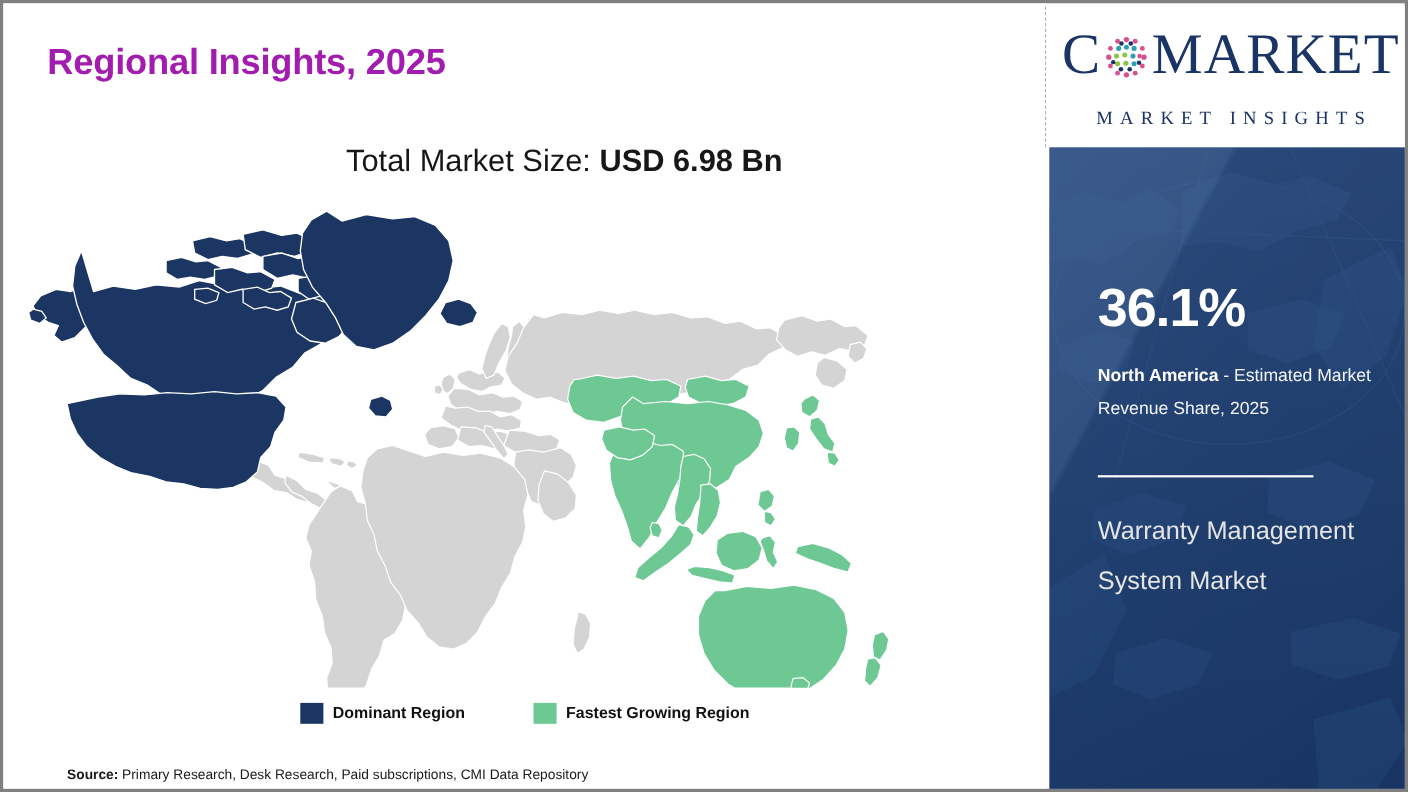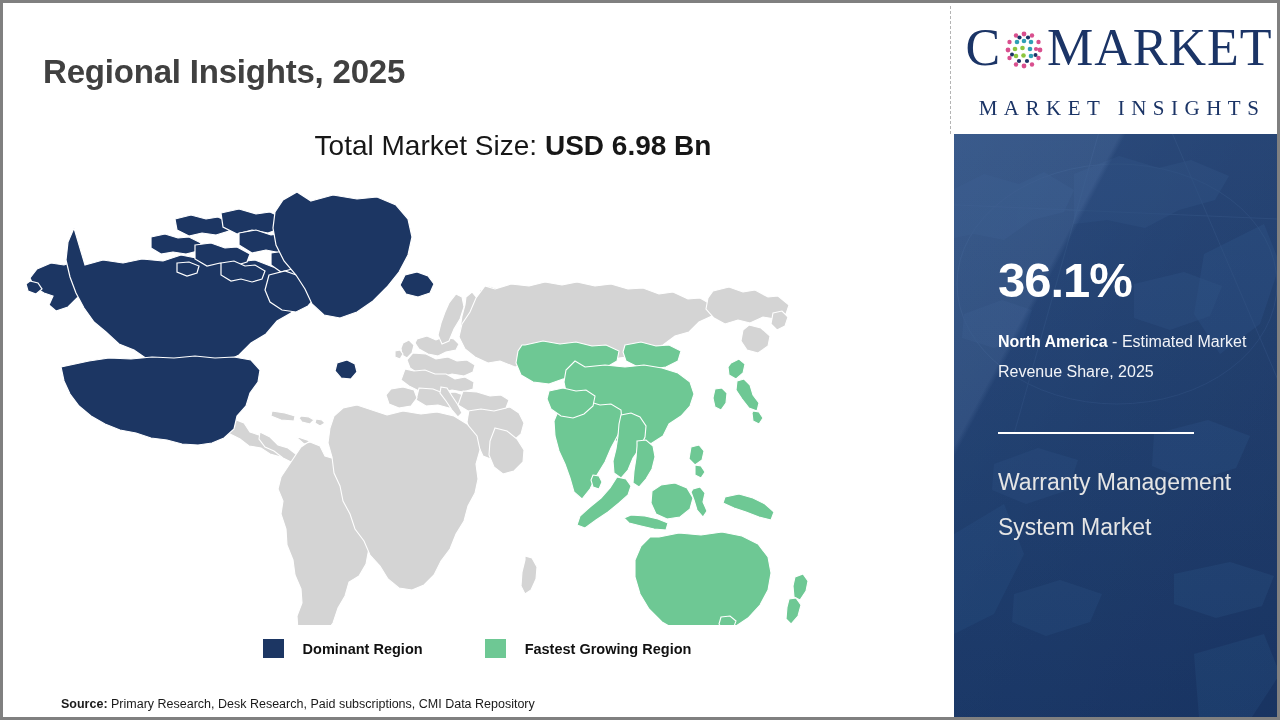--- a/index.html
+++ b/index.html
@@ -18,24 +18,23 @@
     overflow:hidden;
   }
 
   
   #left-panel{
     position:absolute;left:0;top:0;width:948px;height:714px;
     background:#ffffff;
   }
   #page-title{
     position:absolute;left:40px;top:34px;
-    font-size:33px;font-weight:bold;color:#404040;
+    font-size:33px;font-weight:bold;color:#a21caf;
     letter-spacing:-0.2px;
     font-family:"Liberation Sans", sans-serif;
-    margin-top:16px;
   }
   #market-size-line{
     position:absolute;left:0;top:127px;width:948px;
     text-align:center;
     font-size:28px;color:#171717;
     white-space:nowrap;
     padding-left:36px;
   }
   #market-size-line .ms-label{font-weight:normal;}
   #market-size-line .ms-value{font-weight:bold;}
@@ -45,21 +44,21 @@
     position:absolute;left:22px;top:182px;width:820px;height:440px;
   }
   #map-wrap svg{display:block;width:100%;height:100%;}
 
   
   #legend{
     position:absolute;left:0;top:636px;width:948px;
     display:flex;justify-content:center;align-items:center;
     gap:62px;
   }
-  .legend-item{display:flex;align-items:center;gap:19px;}
+  .legend-item{display:flex;align-items:center;gap:9px;}
   .legend-swatch{width:21px;height:19px;display:block;}
   .legend-label{
     font-size:14.5px;font-weight:bold;color:#111111;
     white-space:nowrap;
   }
 
   
   #source-line{
     position:absolute;left:38px;top:694px;
     font-size:12.5px;color:#1a1a1a;white-space:nowrap;
@@ -89,21 +88,21 @@
     font-size:52px;
     line-height:52px;
     letter-spacing:1px;
   }
   #logo-globe{
     width:44px;height:44px;margin:0 1px;position:relative;top:2px;
   }
   #logo-sub{
     font-family:"Liberation Serif", serif;
     color:#1b3466;
-    font-size:21px;
+    font-size:17px;
     letter-spacing:6.5px;
     margin-top:20px;
     padding-left:6px;
   }
 
   
   #right-panel{
     position:absolute;left:951px;top:131px;width:326px;height:586px;
     background:#1d3e73;
     overflow:hidden;

